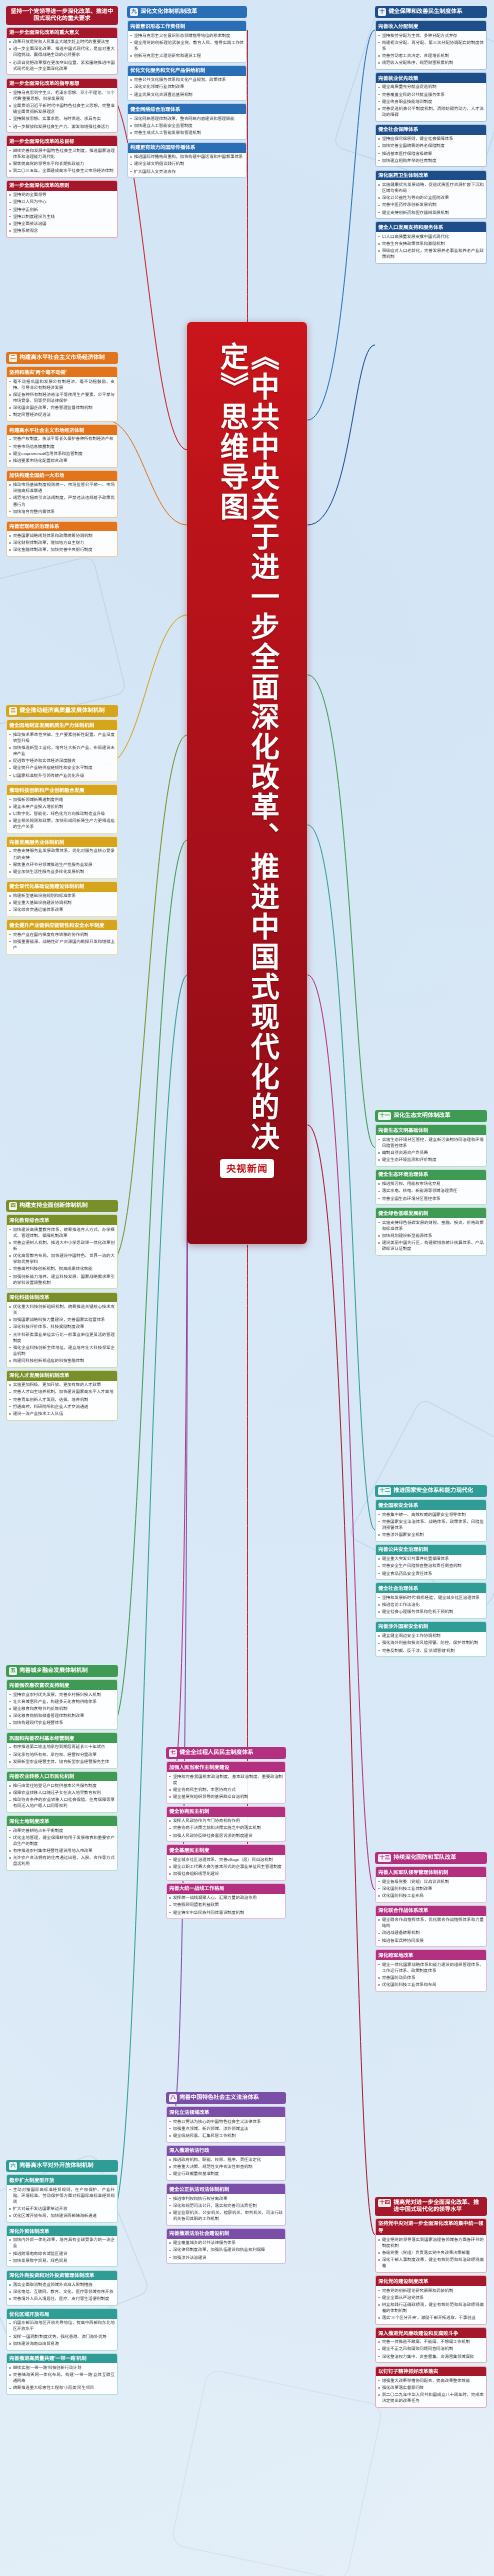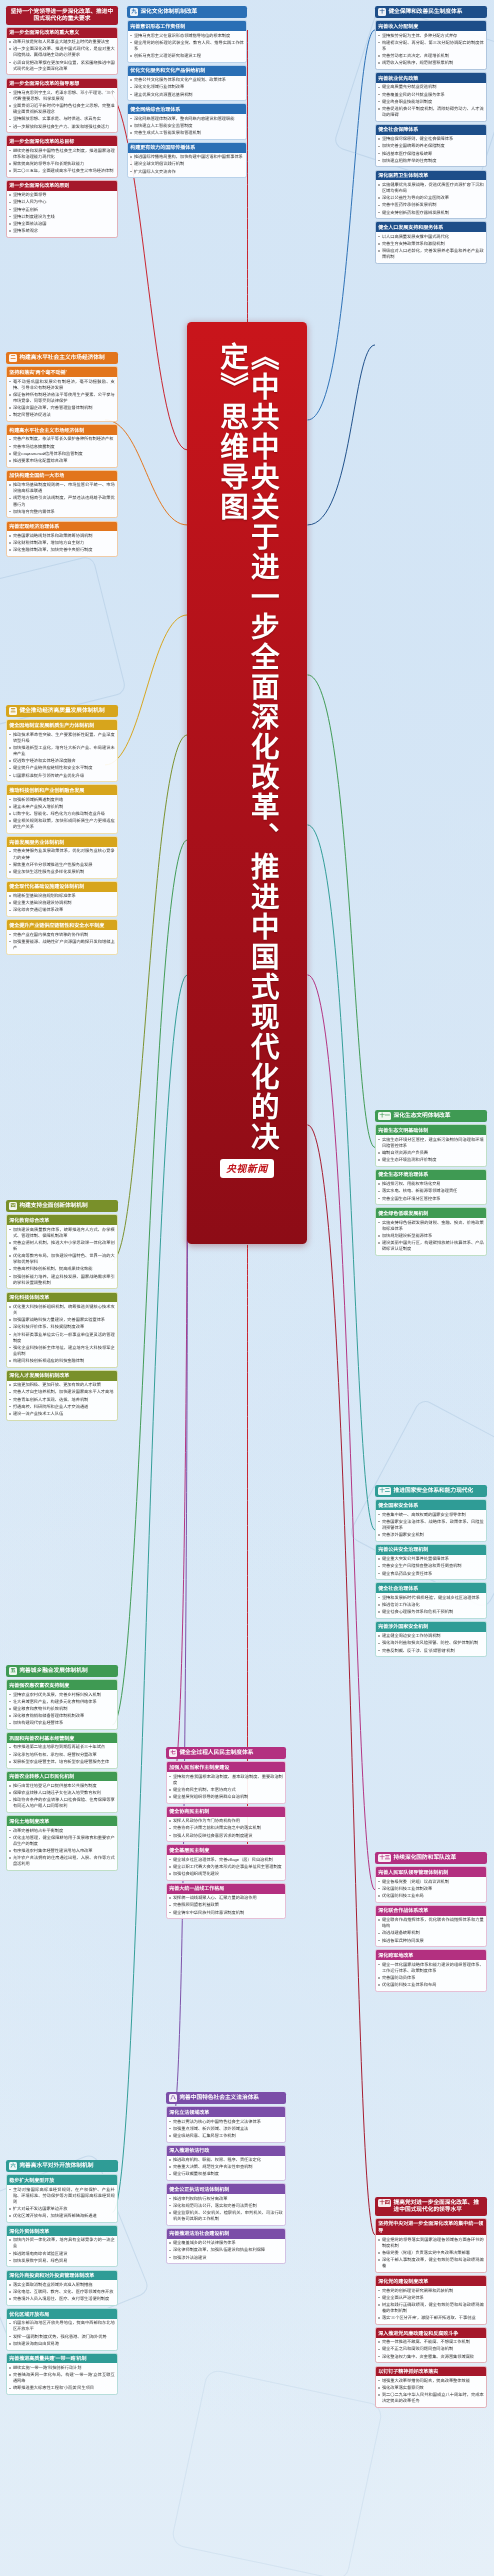--- a/index.html
+++ b/index.html
@@ -69,21 +69,20 @@
     margin-top: 7.5px;
     background: #fff;
     color: #c0141b;
     border-radius: 3px;
     padding: 3.7px 6.7px;
     font-size: 9.7px;
     font-weight: 700;
     line-height: 1.15;
     text-align: center;
     letter-spacing: 0.7px;
-    font-style: italic;
   }
 
   
   .branch {
     position: absolute;
     width: 75px;
     z-index: 4;
   }
   .branch.w150 { width: 112px; }
   .branch.w160 { width: 120px; }

